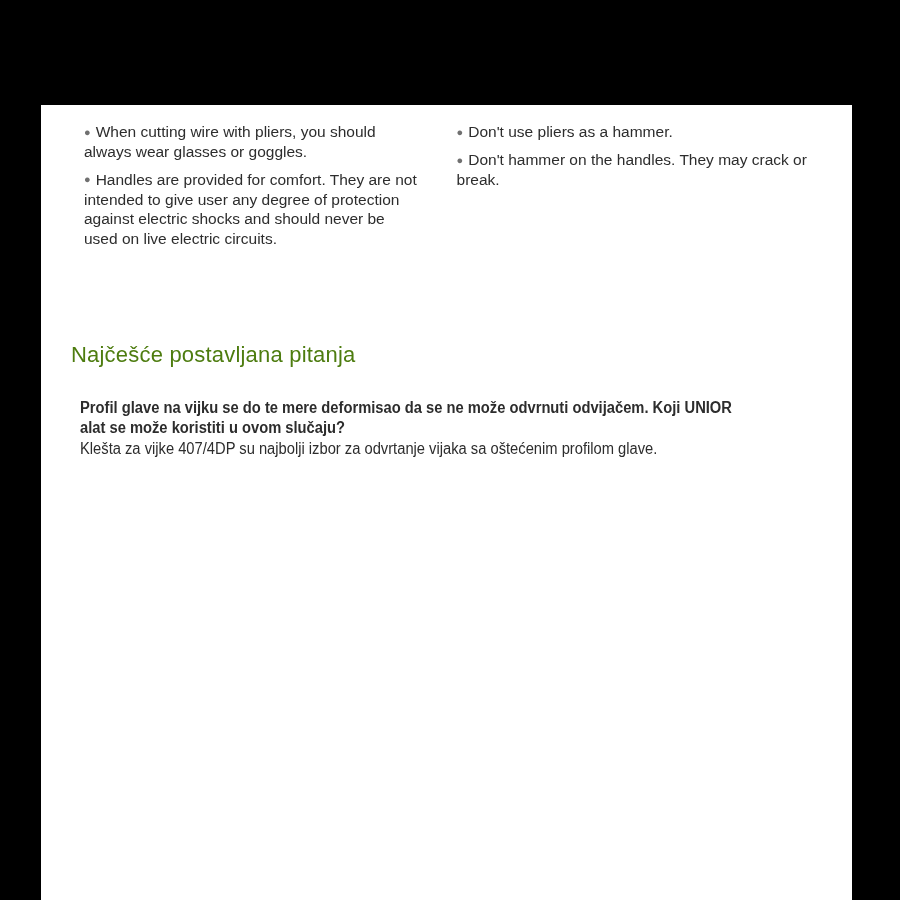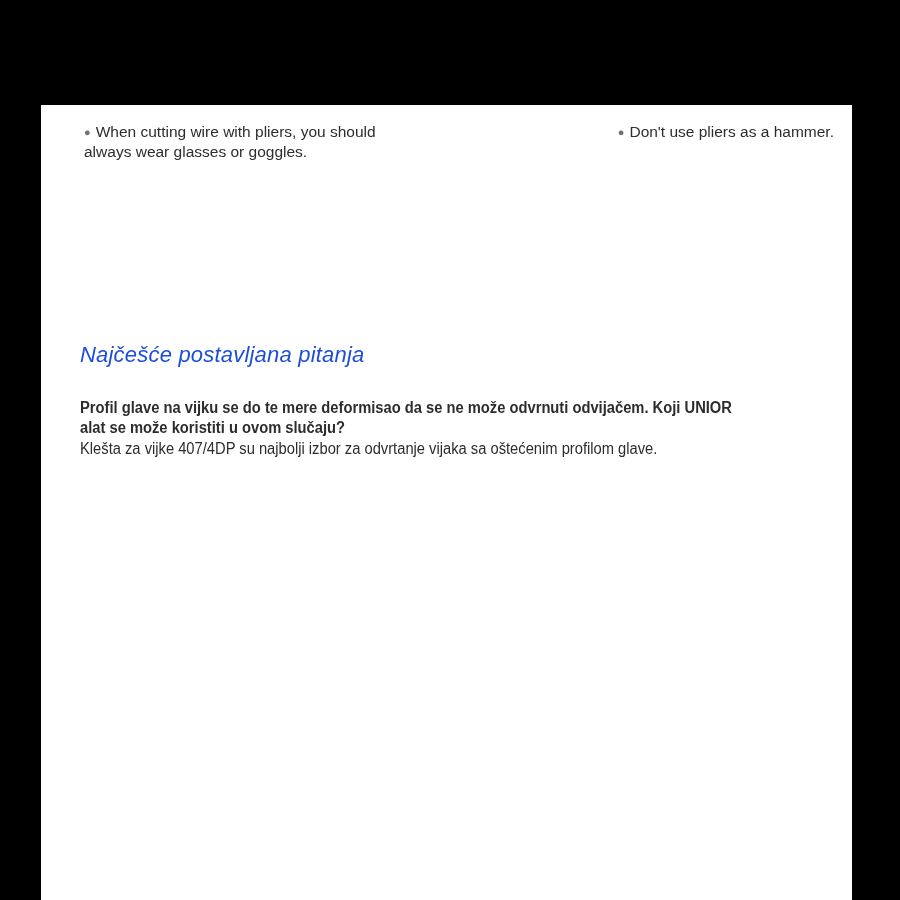--- a/index.html
+++ b/index.html
@@ -24,39 +24,38 @@
   .cols {
     position: absolute;
     top: 17px; left: 34px;
     width: 750px;
     display: flex;
     gap: 16px;
     margin-left: 9px;
   }
   .col { color: #2d2d2d; font-size: 15.5px; line-height: 19.6px; }
   .col-left  { width: 358px; }
-  .col-right { width: 379px; text-align: right; }
+  .col-right { width: 379px; }
   .bullet-para { margin: 0 0 8px 0; }
   .bullet-para:last-child { margin-bottom: 0; }
   .dot {
     color: #707070;
     font-size: 11px;
     margin-right: 5px;
     vertical-align: 1.5px;
   }
   .bullet-text { white-space: pre-line; }
   
   .faq-heading {
     position: absolute;
-    top: 237px; left: 39px;
+    top: 237px; left: 30px;
     font-size: 22px;
     font-weight: 400;
-    color: #1d4ed8;
+    color: #4d7c0f;
     letter-spacing: 0.2px;
-    font-style: italic;
   }
   .faq-body {
     position: absolute;
     top: 293px; left: 39px;
     width: 860px;
     transform: scaleX(0.92);
     transform-origin: left top;
     color: #2d2d2d;
     font-size: 16px;
     line-height: 19.5px;
@@ -75,23 +74,29 @@
 </head>
 <body>
 
 <div class="canvas">
   <div class="sheet">
 
     <div class="cols">
       <div class="col col-left">
         <p class="bullet-para"><span class="dot">●</span><span class="bullet-text">When cutting wire with pliers, you should
 always wear glasses or goggles.</span></p>
+        <p class="bullet-para"><span class="dot">●</span><span class="bullet-text">Handles are provided for comfort. They are not
+intended to give user any degree of protection
+against electric shocks and should never be
+used on live electric circuits.</span></p>
       </div>
       <div class="col col-right">
         <p class="bullet-para"><span class="dot">●</span><span class="bullet-text">Don't use pliers as a hammer.</span></p>
+        <p class="bullet-para"><span class="dot">●</span><span class="bullet-text">Don't hammer on the handles. They may crack or
+break.</span></p>
       </div>
     </div>
 
     <h2 class="faq-heading">Najčešće postavljana pitanja</h2>
 
     <div class="faq-body">
       <p class="faq-question">Profil glave na vijku se do te mere deformisao da se ne može odvrnuti odvijačem. Koji UNIOR
 alat se može koristiti u ovom slučaju?</p>
       <p class="faq-answer">Klešta za vijke 407/4DP su najbolji izbor za odvrtanje vijaka sa oštećenim profilom glave.</p>
     </div>

